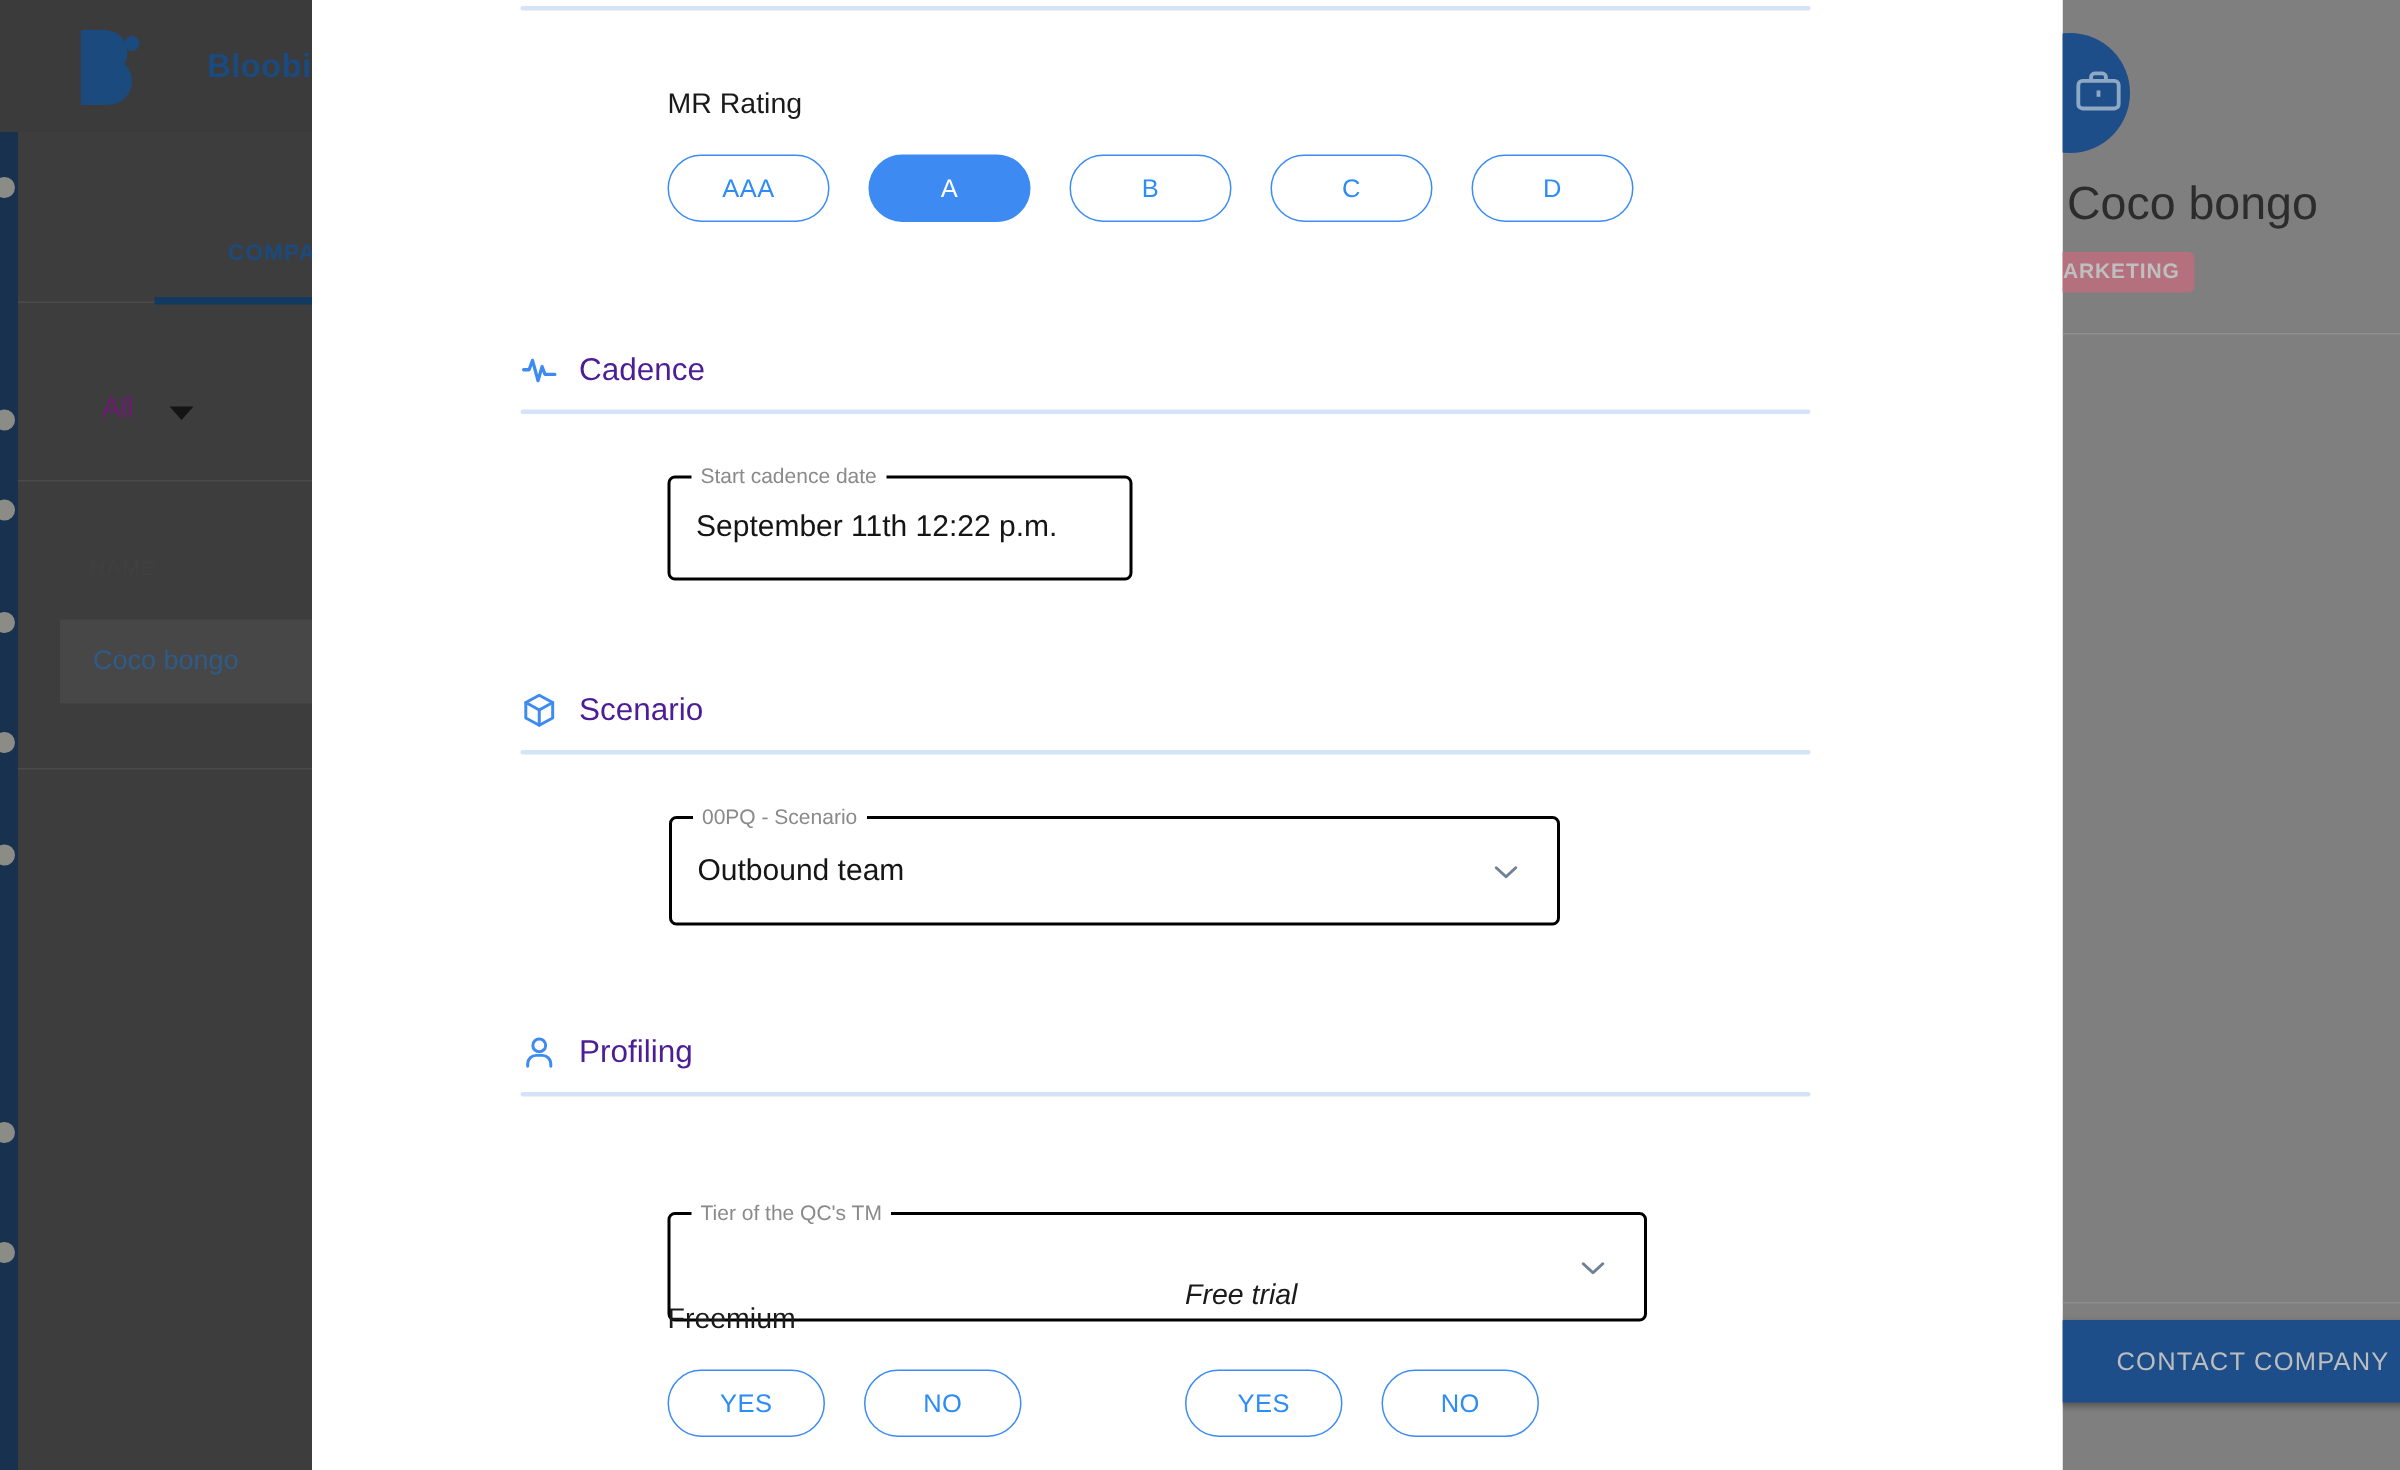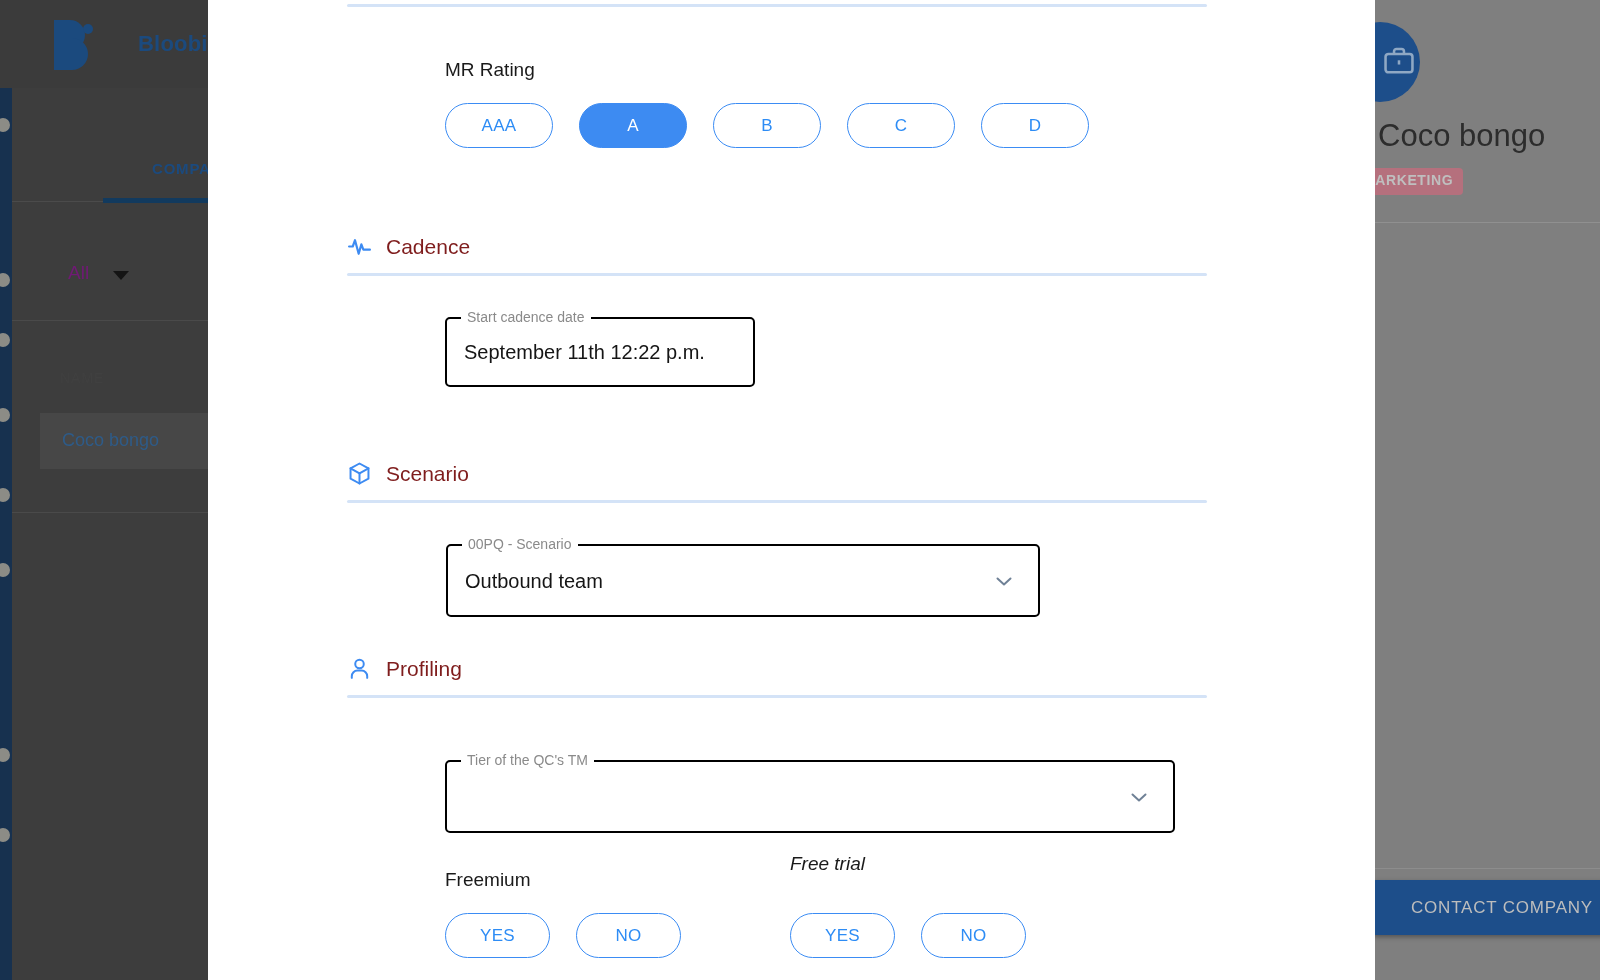--- a/index.html
+++ b/index.html
@@ -132,21 +132,21 @@
   
   .section {
     position: absolute; left: 139px; width: 860px;
   }
   .section-head {
     display: flex; align-items: center; gap: 14px;
     padding-bottom: 14px;
   }
   .section-head .ico { width: 25px; height: 25px; display: block; flex: 0 0 25px; }
   .section-title {
-    font-size: 21px; color: #7f1d1d; line-height: 1;
+    font-size: 21px; color: #4c1d95; line-height: 1;
   }
   .section-rule { height: 3px; background: #d4e3f7; border-radius: 2px; width: 100%; }
 
   
   .ofield {
     position: absolute;
     border: 2px solid #000000; border-radius: 5px;
     background: #fff;
   }
   .ofield > legend {
@@ -270,34 +270,34 @@
     <fieldset class="ofield" style="left:238px; top:544px; width:594px; height:73px;">
       <legend>00PQ - Scenario</legend>
       <div class="val">Outbound team</div>
       <span class="chev">
         <svg width="24" height="24" viewBox="0 0 24 24" fill="none" stroke="#6f8196" stroke-width="2" stroke-linecap="round" stroke-linejoin="round">
           <path d="M5.5 9.5 12 15.5l6.5-6"></path>
         </svg>
       </span>
     </fieldset>
 
-    <div class="section" style="top:656px;">
+    <div class="section" style="top:689px;">
       <div class="section-head">
         <span class="ico">
           <svg width="25" height="25" viewBox="0 0 24 24" fill="none" stroke="#3d8bf2" stroke-width="1.9" stroke-linecap="round" stroke-linejoin="round">
             <circle cx="12" cy="7.6" r="4.1"></circle>
             <path d="M4.6 21v-1.6A5.4 5.4 0 0 1 10 14h4a5.4 5.4 0 0 1 5.4 5.4V21"></path>
           </svg>
         </span>
         <span class="section-title">Profiling</span>
       </div>
       <div class="section-rule"></div>
     </div>
 
-    <fieldset class="ofield" style="left:237px; top:760px; width:730px; height:73px;">
+    <fieldset class="ofield" style="left:237px; top:808px; width:653px; height:73px;">
       <legend>Tier of the QC's TM</legend>
       <span class="chev">
         <svg width="24" height="24" viewBox="0 0 24 24" fill="none" stroke="#6f8196" stroke-width="2" stroke-linecap="round" stroke-linejoin="round">
           <path d="M5.5 9.5 12 15.5l6.5-6"></path>
         </svg>
       </span>
     </fieldset>
 
     <div class="group-label bottom-label" style="left:237px; top:870px;">Freemium</div>
     <div class="pill-row" style="position:absolute; left:237px; top:913px;">

